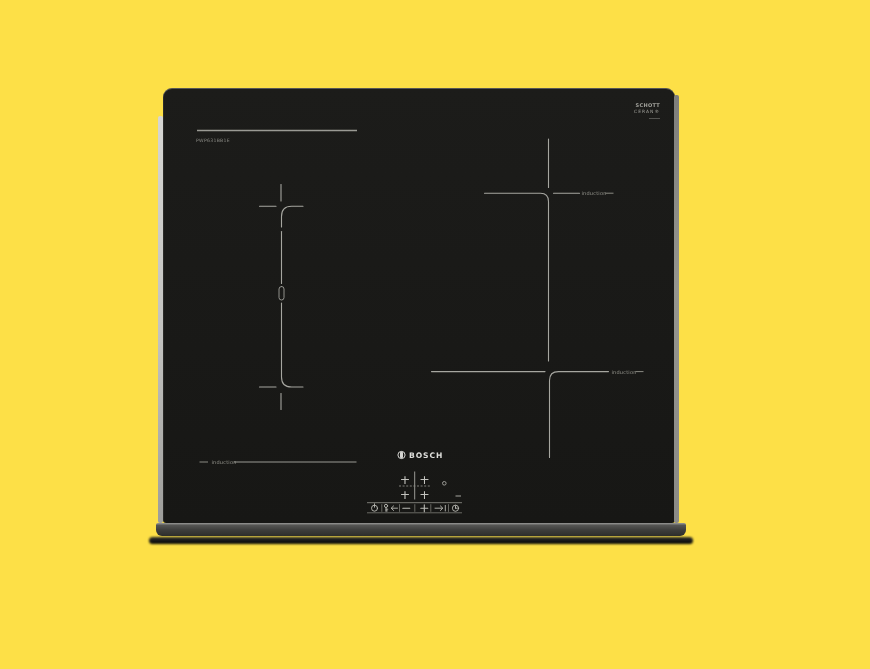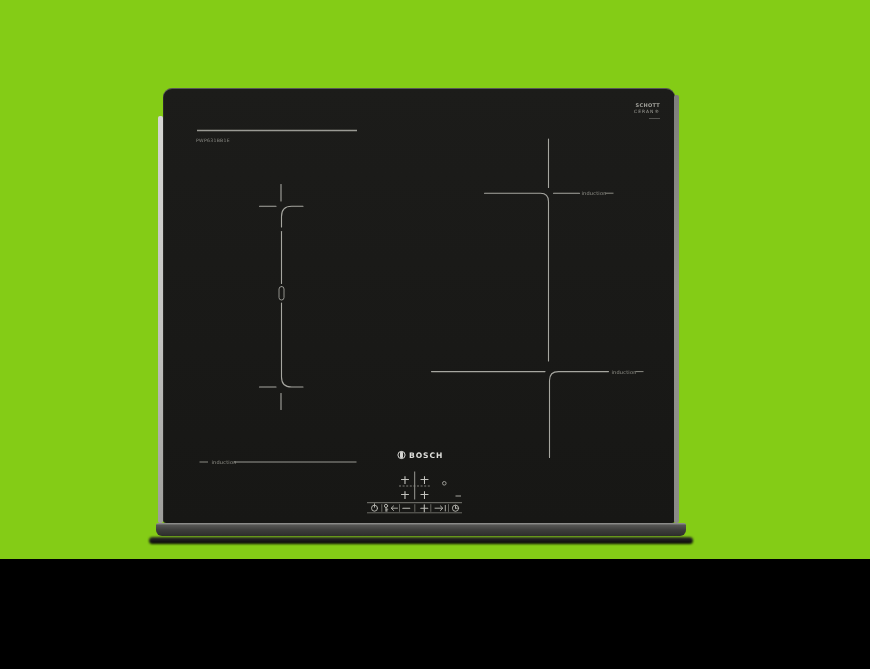--- a/index.html
+++ b/index.html
@@ -1,17 +1,17 @@
 <!DOCTYPE html>
 <html><head>
 <meta charset="utf-8">
 <style>
   html,body{margin:0;padding:0;background:#000;}
   .stage{
-    position:relative;width:870px;height:559px;background:#84cc16;overflow:hidden;
+    position:relative;width:870px;height:669px;background:#fde047;overflow:hidden;
     font-family:"DejaVu Sans",sans-serif;
   }
   .glass{
     position:absolute;left:163px;top:88px;width:512px;height:435px;
     background:linear-gradient(180deg,#1c1c1a 0%,#1a1a18 40%,#171715 100%);
     border-radius:9px 9px 3px 3px;
     box-shadow:inset 0 1px 0 rgba(200,200,195,.35), inset 1px 0 0 rgba(120,120,115,.18);
   }
   .edge{position:absolute;border-radius:2px;}
   .edge-left{left:158px;top:116px;width:5px;height:407px;

